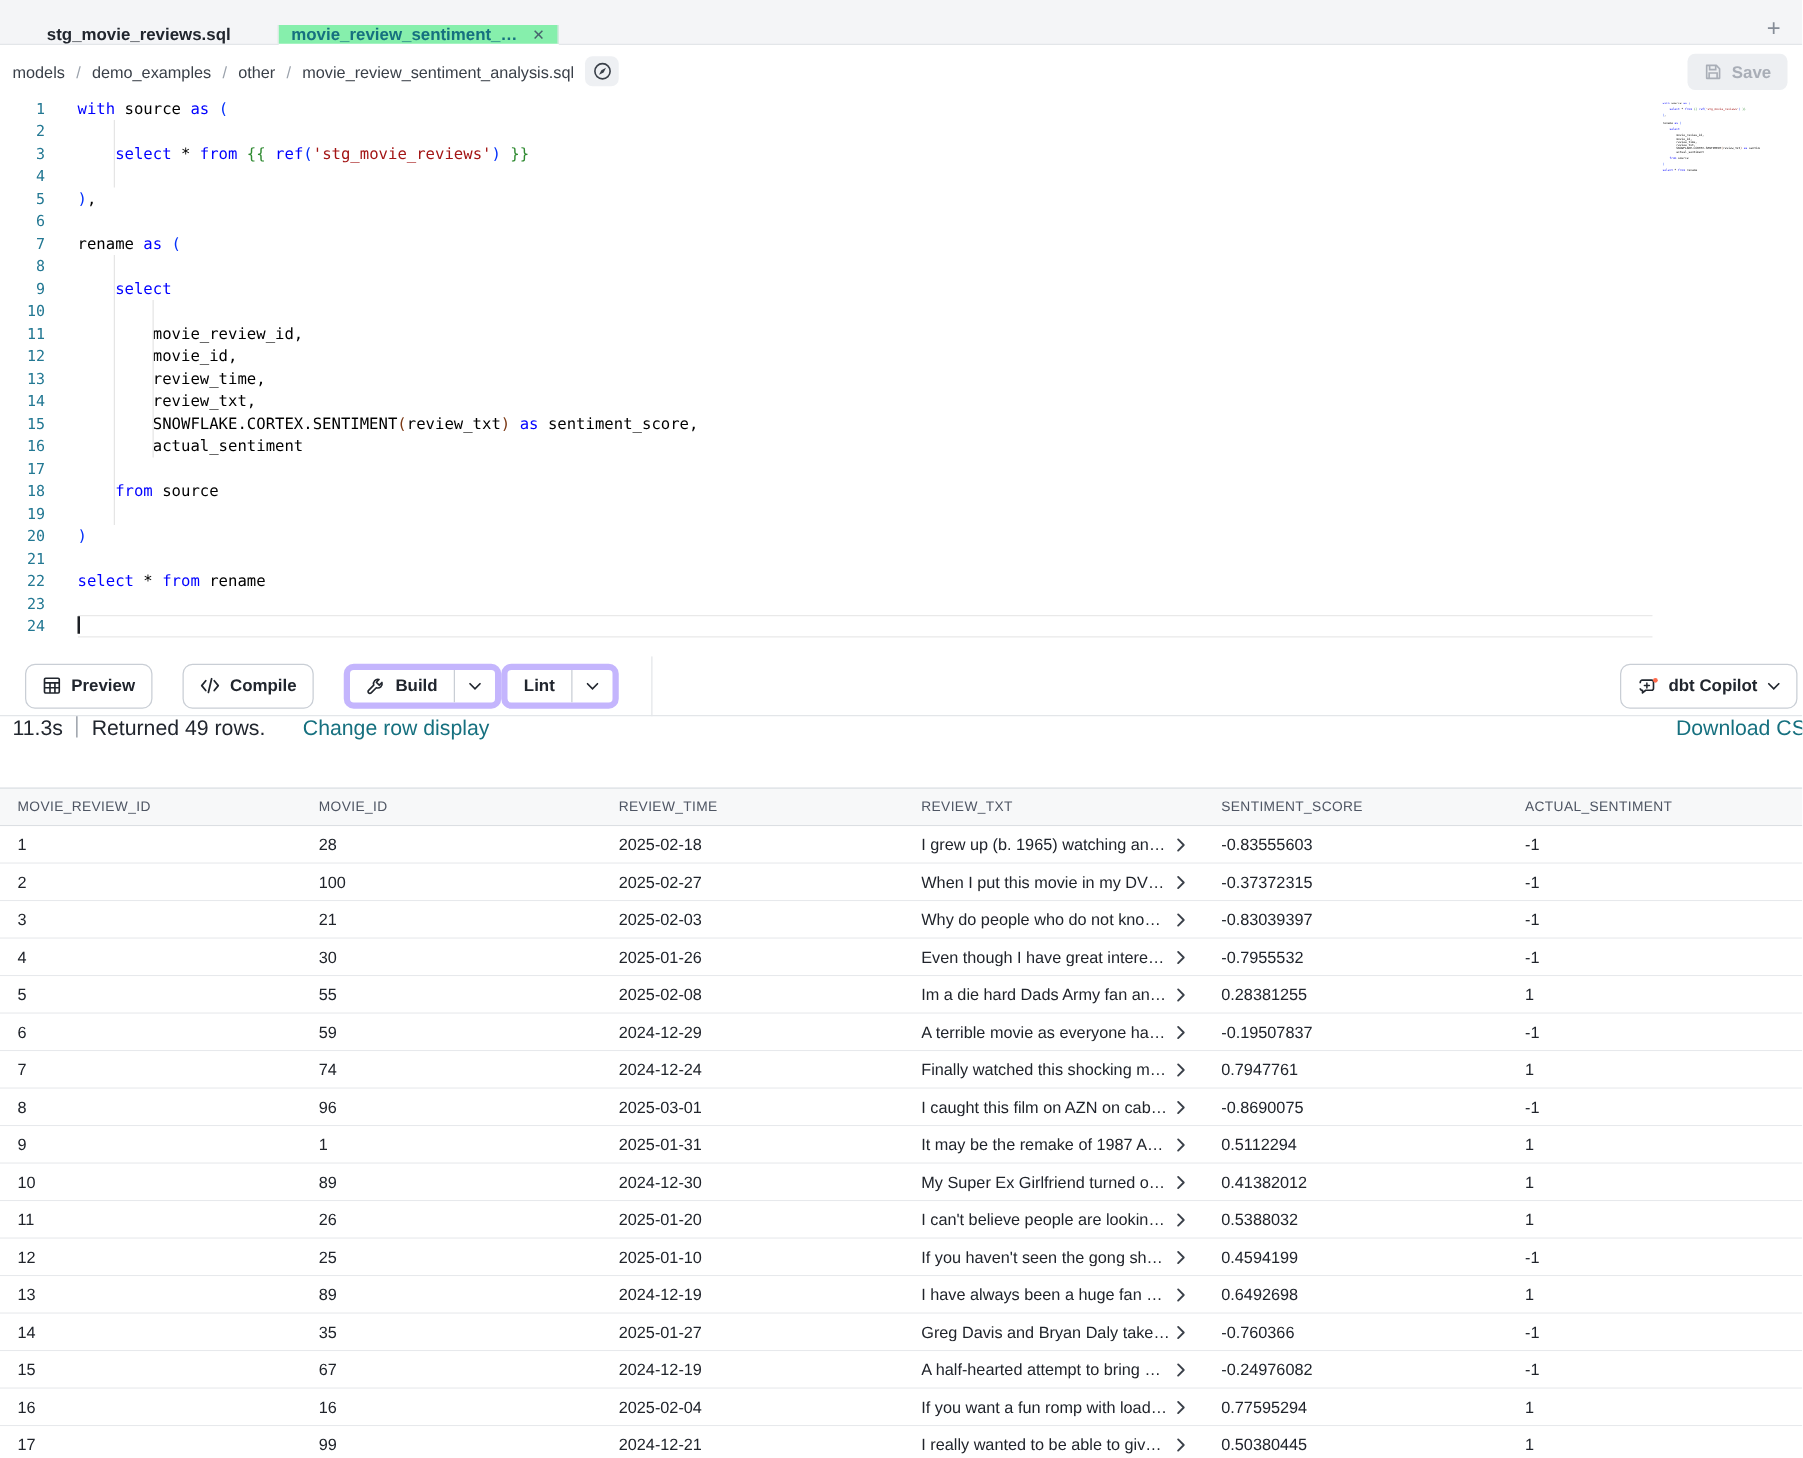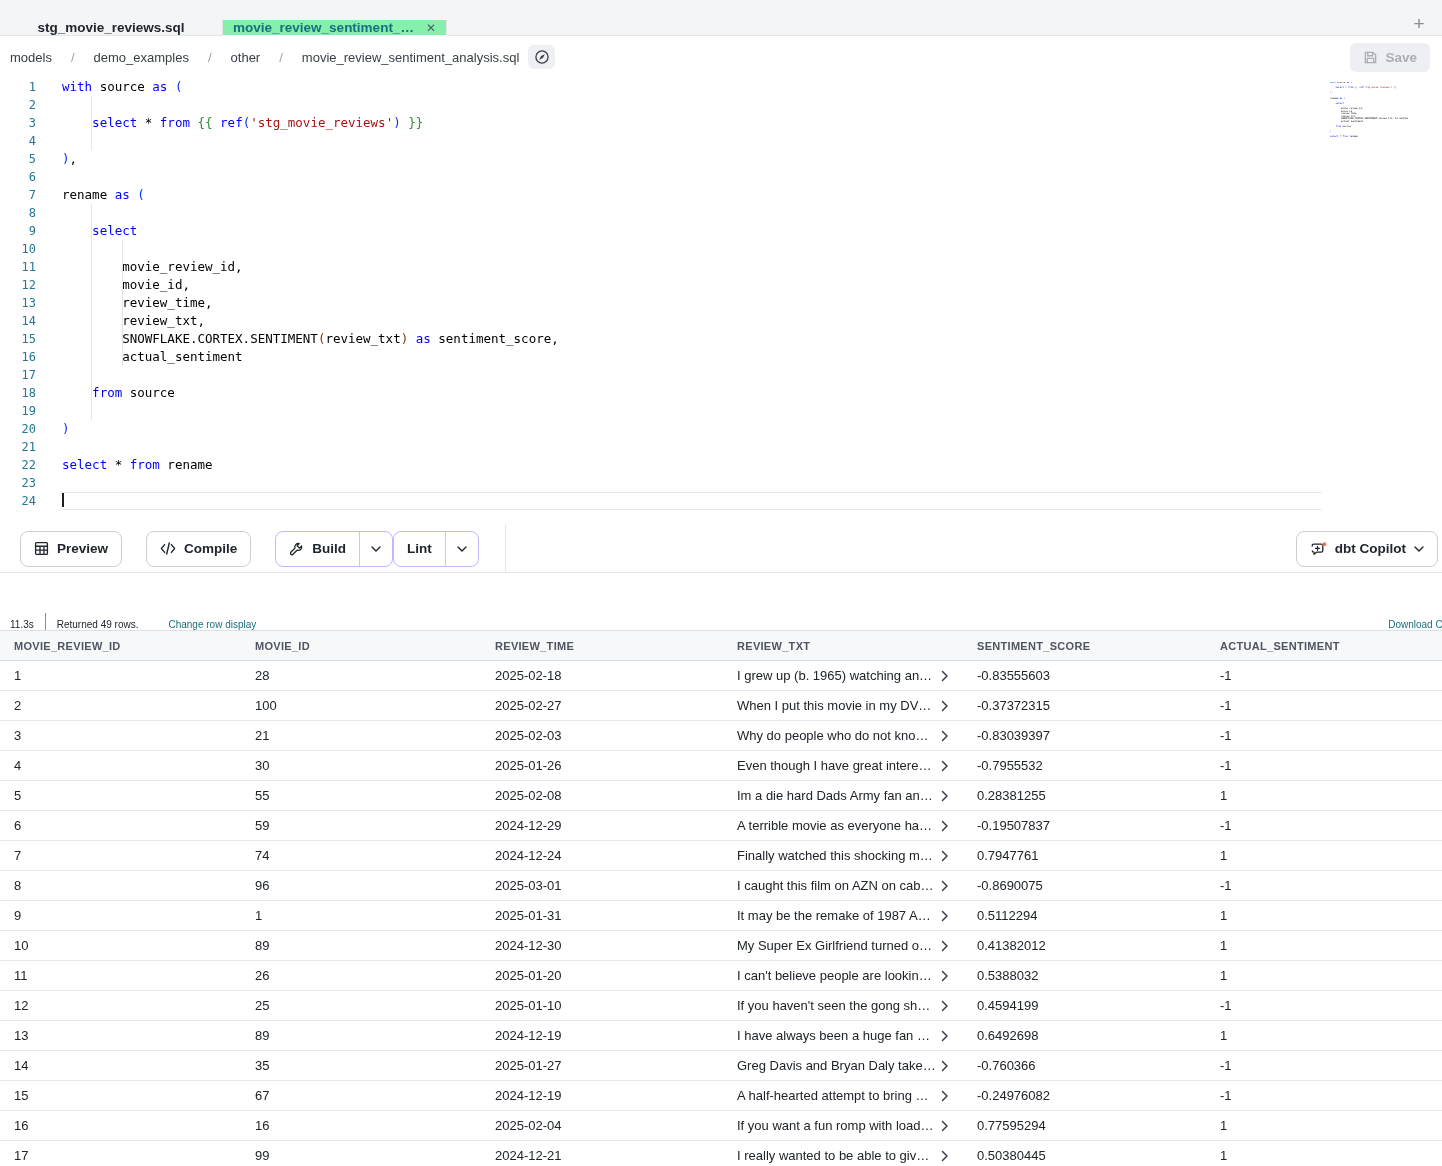--- a/index.html
+++ b/index.html
@@ -12,21 +12,21 @@
   .tabbar { display:flex; height:36px; background:#f4f5f7; border-bottom:1px solid #e3e6e9; align-items:flex-end; }
   .ftab { display:flex; align-items:center; justify-content:center; width:223px; border-right:1px solid #e3e6e9;
           font-size:13.5px; font-weight:700; color:#21262e; cursor:pointer; }
   .ftab.active { background:#86efac; color:var(--accent); box-shadow:0 1px 0 0 #ffffff; width:224px; }
   .ftab .close { margin-left:12px; font-size:12px; color:#47626c; font-weight:400; }
   .tab-spacer { flex:1; }
   .tab-divider { width:1px; background:#e3e6e9; margin:8px 0; }
   .newtab { width:46px; display:flex; align-items:center; justify-content:center; color:#868d98; font-size:19px; cursor:pointer; }
   
   .crumbrow { height:42px; display:flex; align-items:center; padding:0 12px 0 10px; background:#fff; font-size:13px; }
-  .crumbs { display:flex; align-items:center; gap:19px; color:#3a4049; }
+  .crumbs { display:flex; align-items:center; gap:9px; color:#3a4049; }
   .bc-sep { color:#9ba2ac; }
   .compass-badge { margin-left:9px; width:27px; height:24px; background:#eef0f3; border-radius:6px;
                    display:flex; align-items:center; justify-content:center; }
   .save-btn { margin-left:auto; height:29px; padding:0 13px; background:#edeff2; border-radius:6px;
               display:flex; align-items:center; gap:7px; color:#a9aeb7; font-size:13.5px; font-weight:600; }
   
   .editor { position:relative; height:447px; background:#fff;
             font-family:"DejaVu Sans Mono", monospace; font-size:12.5px; line-height:18px; }
   .code-line { display:flex; height:18px; }
   .gutter { flex:none; width:36px; text-align:right; color:#237893; font-size:12px; }
@@ -43,39 +43,39 @@
   .tok-br2 { color:var(--c-paren2); }
   .indent-guide { position:absolute; width:1px; background:#e5e5e5; }
   .minimap { position:absolute; left:1330px; top:4px; width:78px; overflow:hidden; }
   .mm-line { height:2.6px; font-size:2.3px; line-height:2.6px; white-space:pre;
              font-family:"DejaVu Sans Mono", monospace; }
   
   .toolbar { height:48px; display:flex; align-items:center; border-bottom:1px solid #e3e6e9; padding-left:20px; }
   .btn { height:36px; border:1px solid #c9ced5; border-radius:8px; background:#fff; display:flex; align-items:center;
          padding:0 13px; gap:8px; font-size:13.5px; font-weight:600; color:#21262e; cursor:pointer; }
   .btn + .btn, .splitbtn + .btn, .btn + .splitbtn { margin-left:24px; }
-  .splitbtn { height:36px; border:1px solid #c4b5fd; border-radius:8px; background:#fff; display:flex; align-items:stretch; overflow:hidden;text-align:right; }
+  .splitbtn { height:36px; border:5px solid #c4b5fd; border-radius:8px; background:#fff; display:flex; align-items:stretch; overflow:hidden;text-align:right; }
   .splitbtn .main { display:flex; align-items:center; gap:8px; padding:0 13px; font-size:13.5px; font-weight:600; cursor:pointer; }
   .splitbtn .caret { display:flex; align-items:center; padding:0 11px; border-left:1px solid #c9ced5; cursor:pointer; }
   .tb-divider { width:1px; height:48px; background:#e3e6e9; margin-left:26px; }
   .rtabs { display:flex; height:48px; align-items:stretch; margin-left:2px; }
   .rtab { display:flex; align-items:center; padding:0 18px; font-size:14px; font-weight:600; color:#21262e; cursor:pointer; }
   .rtab.active { box-shadow: inset 0 -3px 0 #565c67; }
   .copilot { margin-left:auto; margin-right:4px; }
   
-  .statusrow { height:57px; display:flex; align-items:flex-end; padding-left:10px; font-size:10px; color:#21262e; }
+  .statusrow { height:57px; display:flex; align-items:flex-start; padding-left:10px; font-size:17px; color:#21262e; }
   .status-sep { width:1px; height:17px; background:#868d98; margin:0 11px; }
   .link { color:var(--accent); cursor:pointer; }
   .change-link { margin-left:30px; }
   .download-link { margin-left:auto; margin-right:-14px; white-space:nowrap; }
   
   .rtable { width:1442px; }
   .thead, .trow { display:grid; grid-template-columns:241px 240px 242px 240px 243px 1fr; align-items:center; }
   .thead { height:31px; background:#f7f8f9; border-top:1px solid #dcdfe3; border-bottom:1px solid #dcdfe3;
-           font-size:11px; font-weight:700; color:#4e5563; letter-spacing:.3px; }
+           font-size:11px; font-weight:400; color:#4e5563; letter-spacing:.3px; }
   .thead > div { padding-left:14px; }
   .trow { height:30px; border-bottom:1px solid #e7e9ec; font-size:13px; color:#20242b; background:#fff; }
   .tcell { padding-left:14px; overflow:hidden; white-space:nowrap; }
   .tcell.review { display:flex; align-items:center; }
   .cell-text { max-width:199px; overflow:hidden; text-overflow:ellipsis; white-space:nowrap; }
   .chev { margin-left:5px; display:flex; align-items:center; cursor:pointer; flex:none; }
   svg { display:block; }
 </style>
 </head>
 <body>

